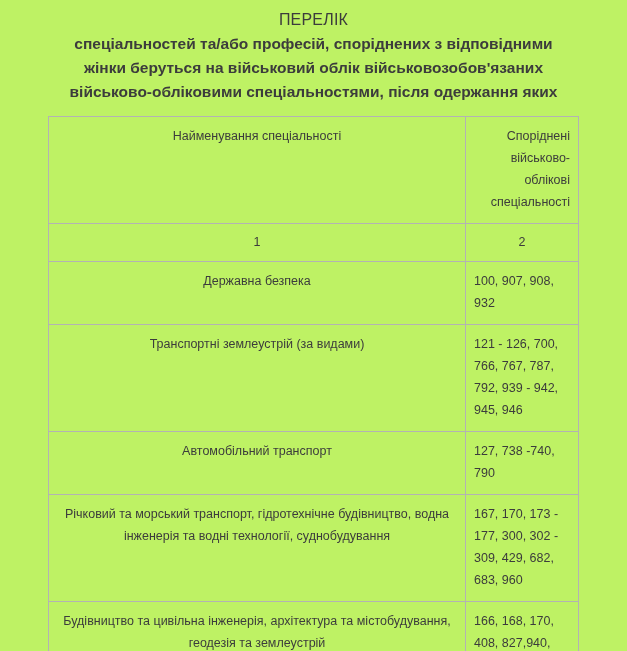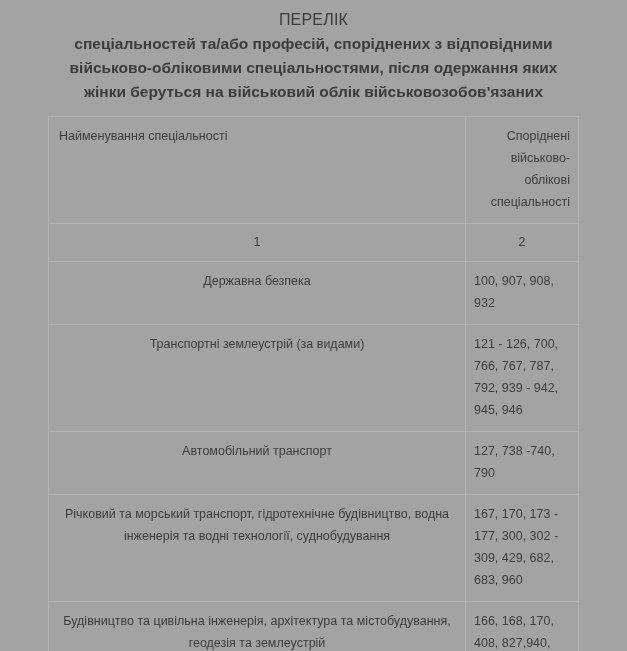--- a/index.html
+++ b/index.html
@@ -14,21 +14,21 @@
     overflow: hidden;
     font-family: "Liberation Sans", sans-serif;
     color: #3c3c3c;
     -webkit-font-smoothing: antialiased;
   }
 
   .page {
     width: 627px;
     height: 651px;
     position: relative;
-    background: #a3a3a3;
+    background: #bef264;
     box-sizing: border-box;
   }
 
   
   .doc-title {
     padding-top: 8px;
     text-align: center;
     color: #3c3c3c;
   }
   .doc-title .title-main {
@@ -61,21 +61,21 @@
     line-height: 22px;
     color: #3c3c3c;
     vertical-align: top;
     font-weight: 400;
   }
   col.col-name  { width: 417px; }
   col.col-codes { width: 113px; }
 
   
   .hdr-name {
-    text-align: left;
+    text-align: center;
     padding: 8px 10px 10px 10px;
     height: 74px;
     box-sizing: border-box;
   }
   .hdr-codes {
     text-align: right;
     padding: 8px 8px 10px 8px;
     height: 74px;
     box-sizing: border-box;
   }
@@ -97,22 +97,22 @@
   }
 </style>
 </head>
 <body>
 
 <div class="page">
 
   <div class="doc-title">
     <div class="title-main">ПЕРЕЛІК</div>
     <div class="title-sub-line">спеціальностей та/або професій, споріднених з відповідними</div>
+    <div class="title-sub-line">жінки беруться на військовий облік військовозобов'язаних</div>
     <div class="title-sub-line">військово-обліковими спеціальностями, після одержання яких</div>
-    <div class="title-sub-line">жінки беруться на військовий облік військовозобов'язаних</div>
   </div>
 
   <div class="table-wrap">
     <table class="spec-table">
       <colgroup>
         <col class="col-name">
         <col class="col-codes">
       </colgroup>
       <tbody>
         <tr>

